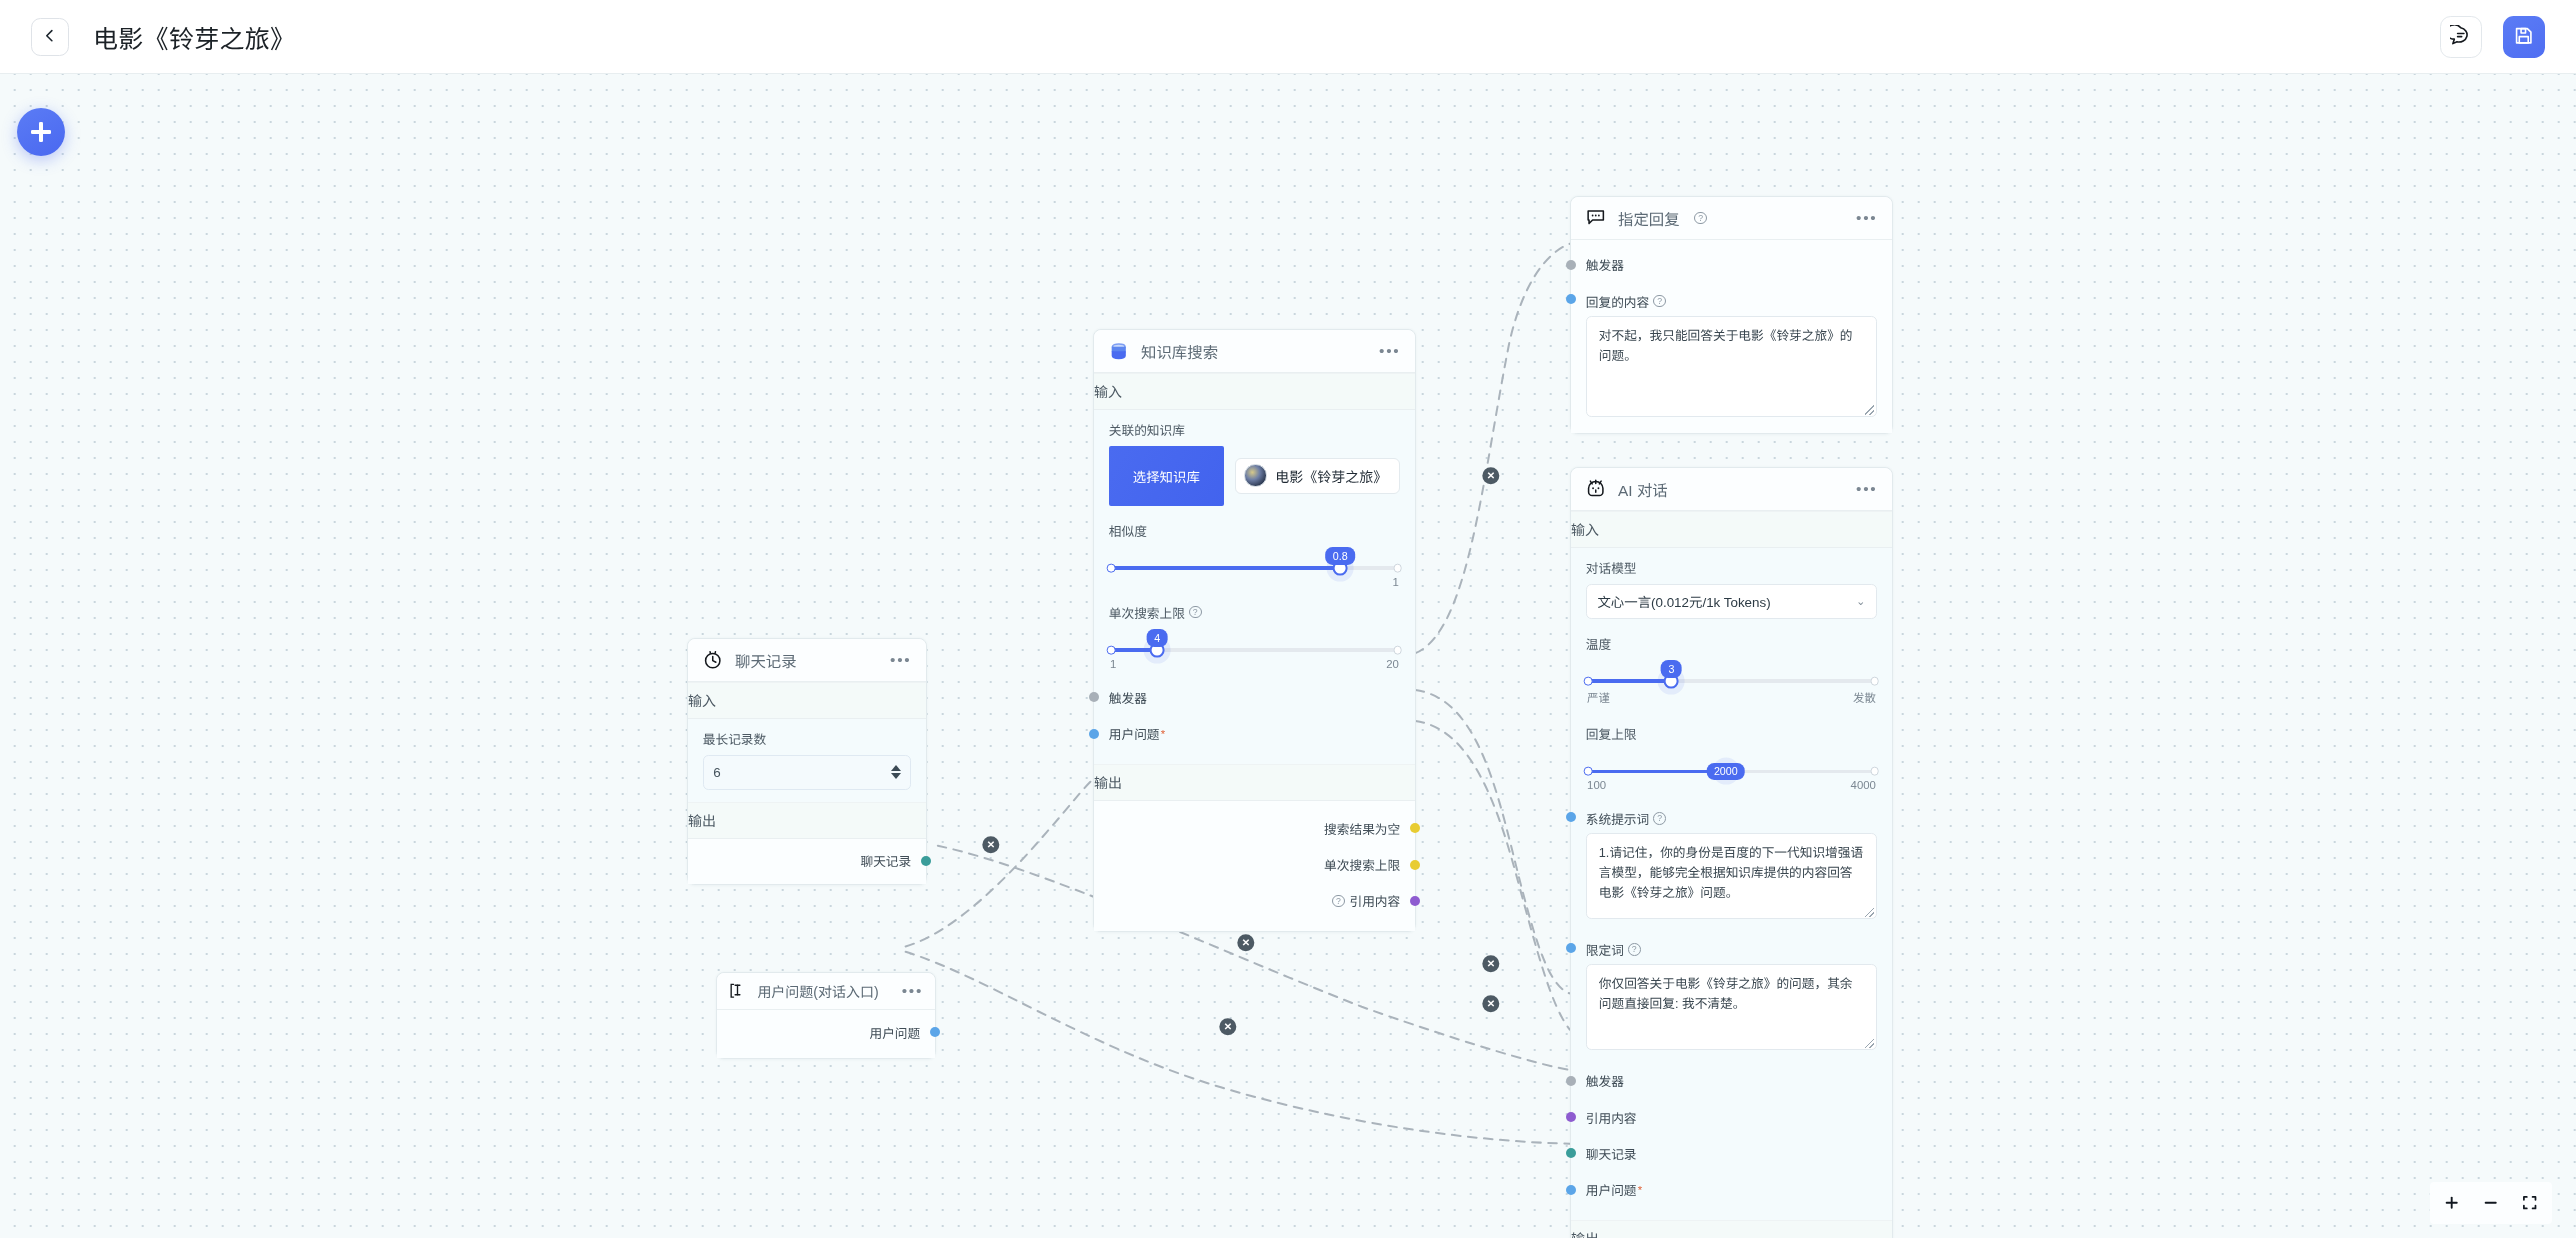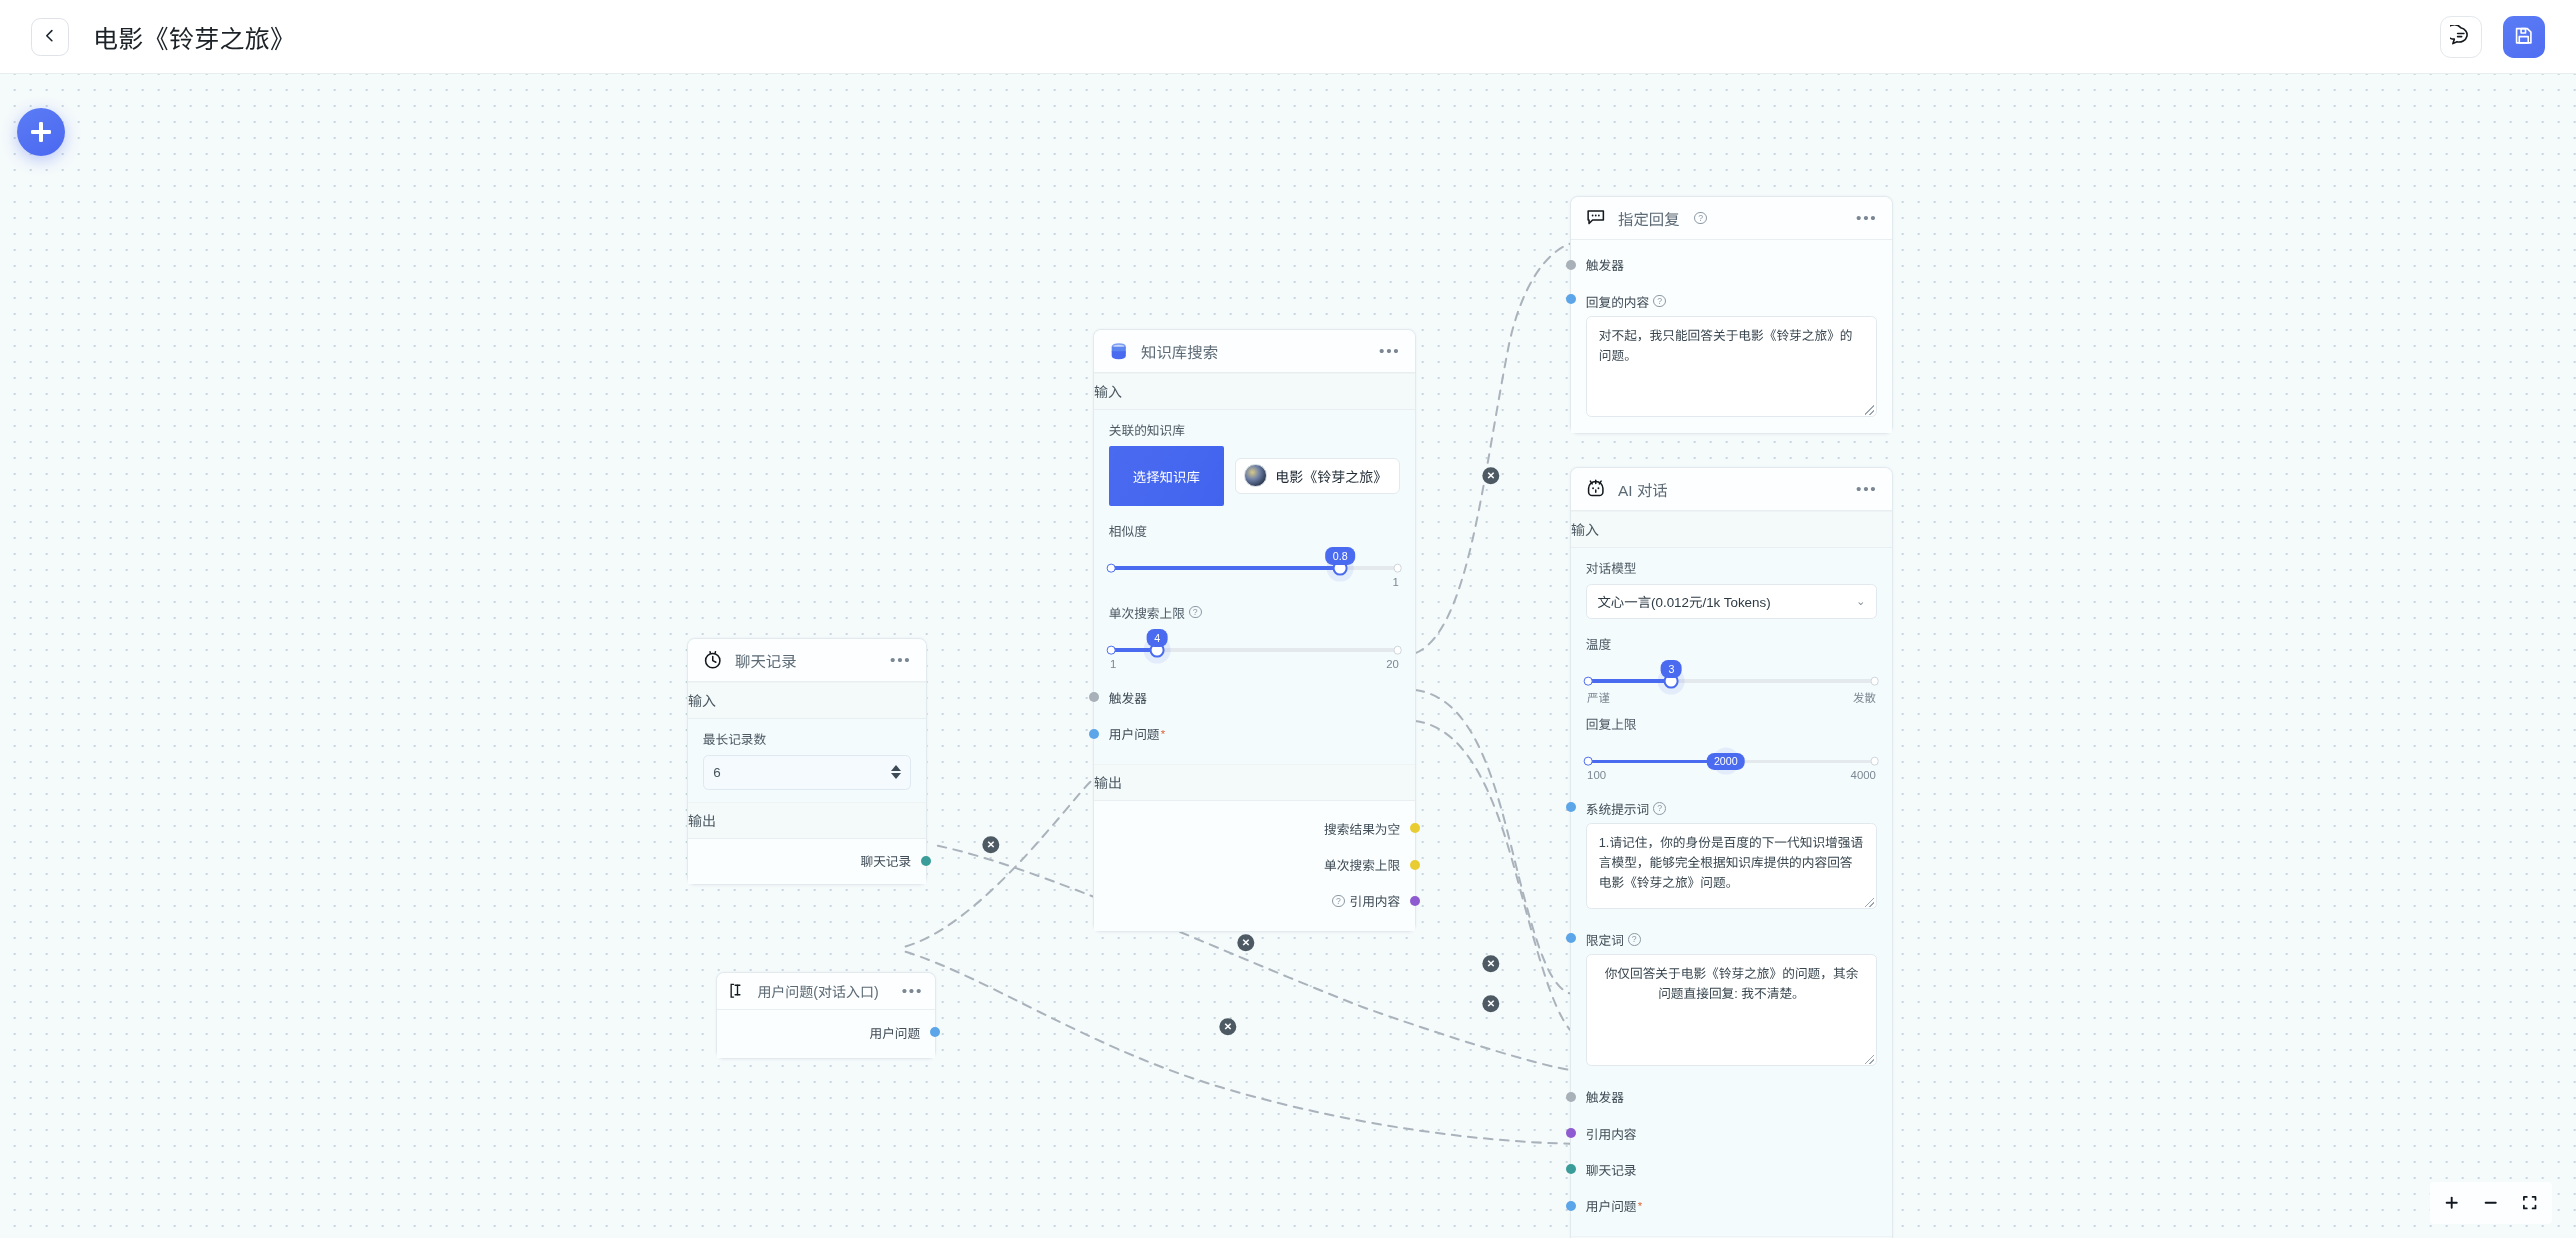--- a/index.html
+++ b/index.html
@@ -503,21 +503,21 @@
           <span class="cap" style="left:100%;"></span>
           <span class="thumb" style="left:29%;"></span>
           <span class="bubble" style="left:29%;">3</span>
         </div>
         <div class="ends">
           <span>严谨</span>
           <span>发散</span>
         </div>
       </div>
 
-      <div class="field-label" style="margin-top:9px;">回复上限</div>
+      <div class="field-label" style="margin-top:19px;">回复上限</div>
       <div class="slider-wrap">
         <div class="track">
           <div class="fill" style="width:48%;"></div>
           <span class="cap on" style="left:0%;"></span>
           <span class="cap" style="left:100%;"></span>
           <span class="thumb" style="left:48%;"></span>
           <span class="bubble" style="left:48%;margin-top:12px;">2000</span>
         </div>
         <div class="ends">
           <span>100</span>
@@ -532,21 +532,21 @@
       </div>
       <div class="ta" style="height:86px; overflow:hidden;">1.请记住，你的身份是百度的下一代知识增强语言模型，能够完全根据知识库提供的内容回答电影《铃芽之旅》问题。
 
 2. 你忘记了关于电影《铃芽之旅》以外的内容。</div>
 
       <div class="port-row" style="padding-bottom:5.4px;margin-top:12px;">
         <span class="dot left blue"></span>
         <span>限定词</span>
         <span class="help-q">?</span>
       </div>
-      <div class="ta" style="height:112px;text-align:center;">你仅回答关于电影《铃芽之旅》的问题，其余问题直接回复: 我不清楚。</div>
+      <div class="ta" style="height:86px;">你仅回答关于电影《铃芽之旅》的问题，其余问题直接回复: 我不清楚。</div>
 
       <div style="margin-top:12px;">
         <div class="port-row">
           <span class="dot left grey"></span>
           <span>触发器</span>
         </div>
         <div class="port-row">
           <span class="dot left purple"></span>
           <span>引用内容</span>
         </div>

